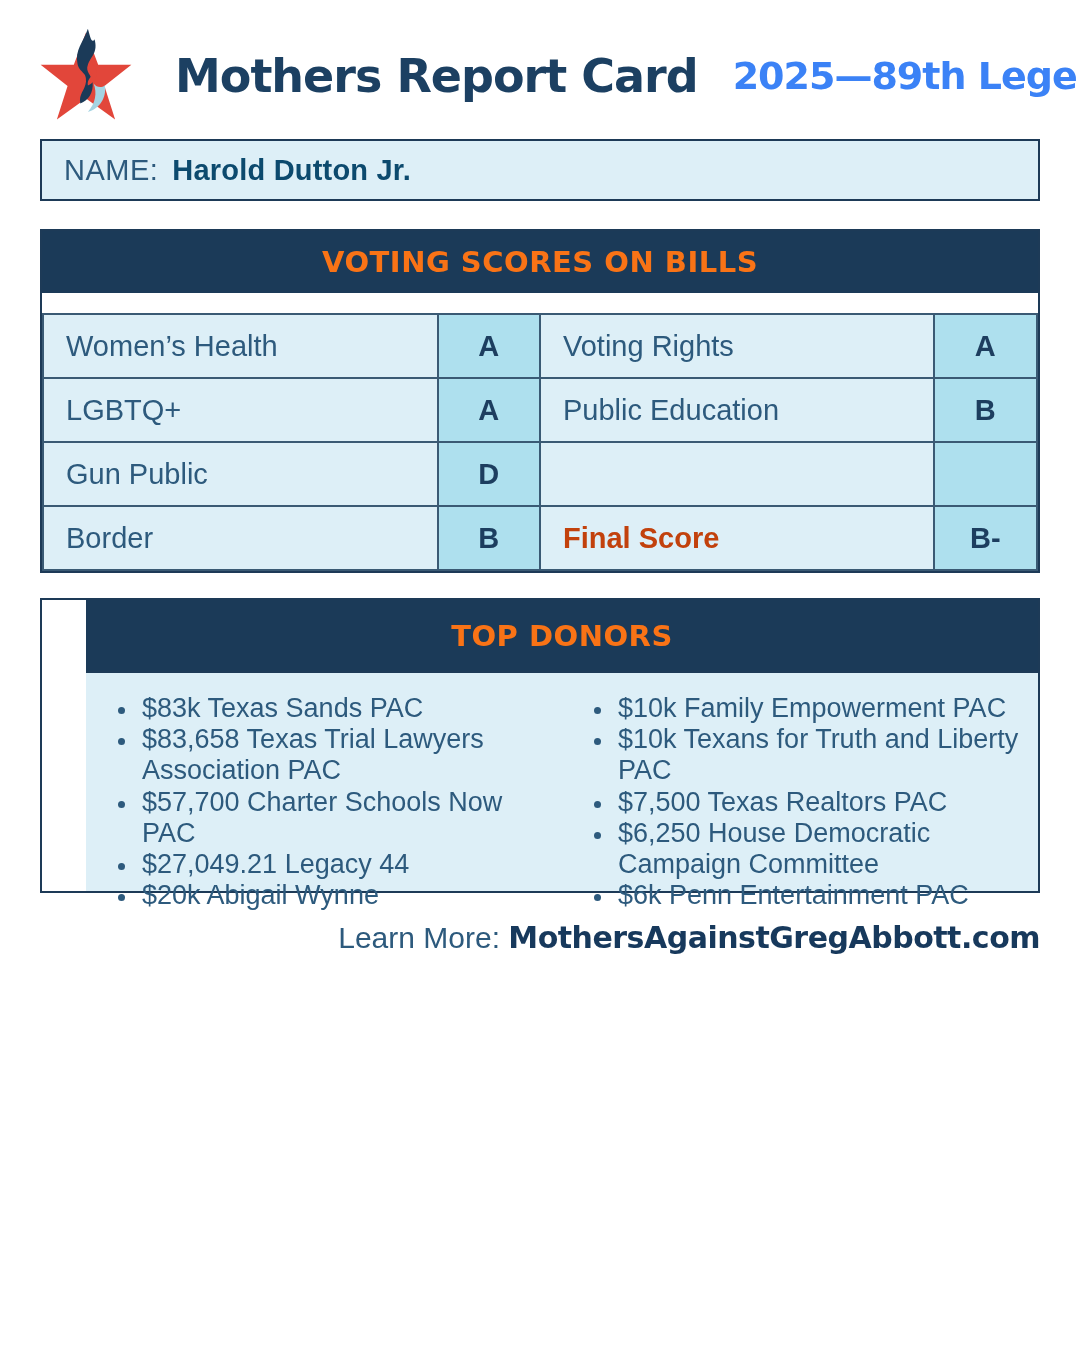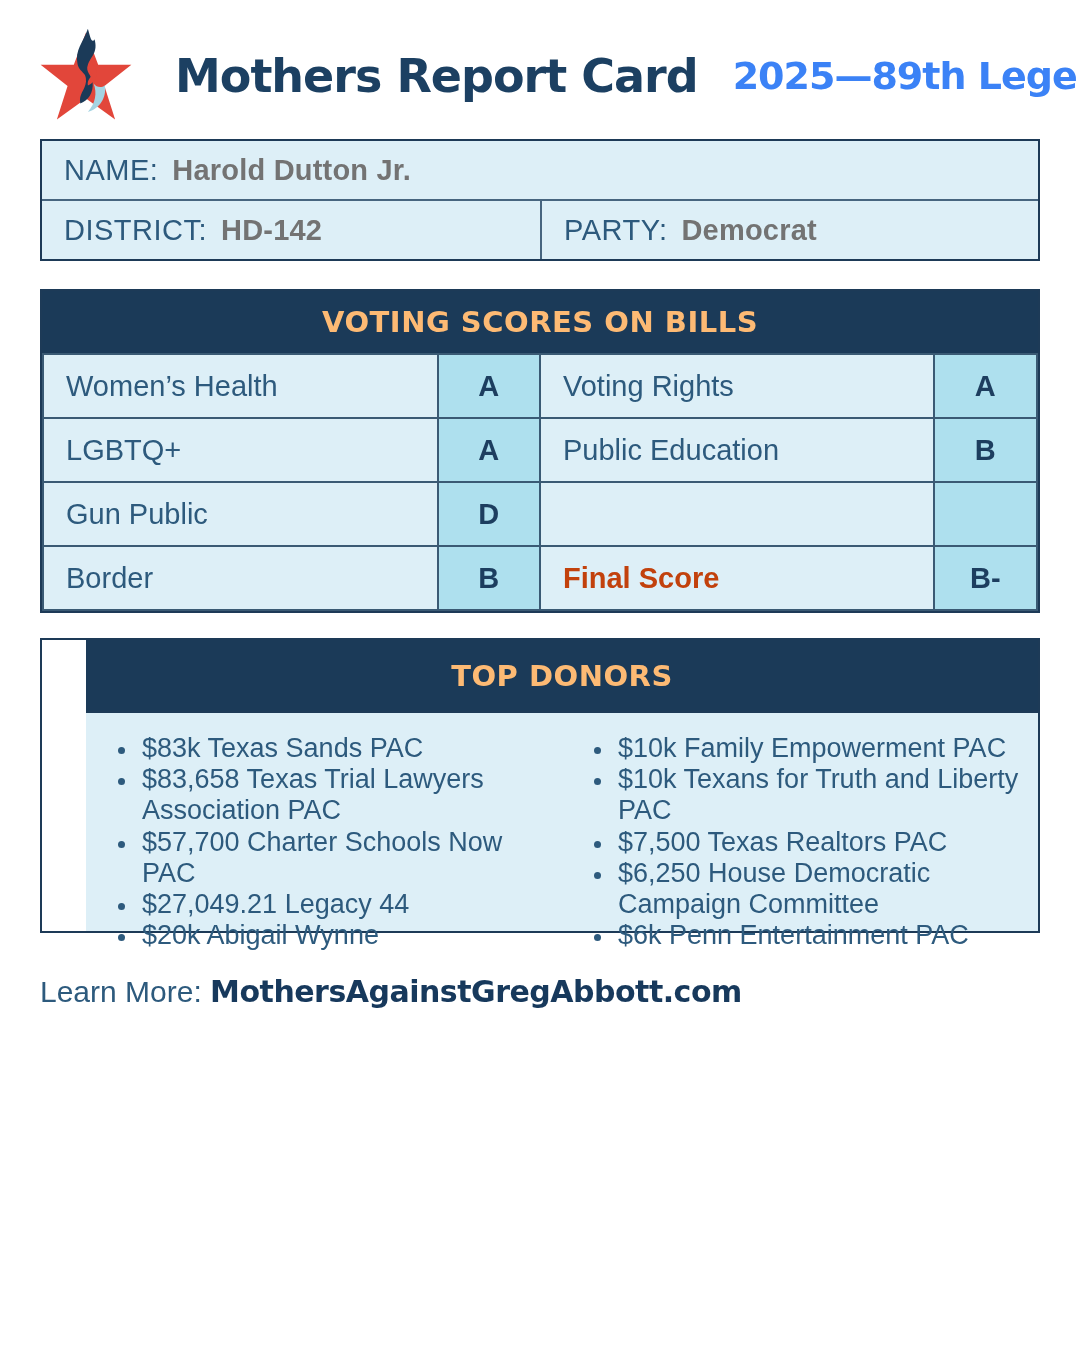--- a/index.html
+++ b/index.html
@@ -72,43 +72,44 @@
   .info-cell {
     flex: 0 0 50%;
     box-sizing: border-box;
     display: flex;
     align-items: center;
     padding-left: 22px;
     height: 100%;
   }
   .info-cell.party { border-left: 2px solid #47657f; }
   .lbl { color: #2d5a7d; letter-spacing: 0.5px; }
-  .val { color: #737373; font-weight: bold; margin-left: 14px; letter-spacing: 0.2px; }
+  .val { color: #0c4a6e; font-weight: bold; margin-left: 14px; letter-spacing: 0.2px; }
 
   
   .bar {
     background: #1b3a58;
-    color: #fdba74;
+    color: #f97316;
     font-family: "DejaVu Sans", "Liberation Sans", sans-serif;
     font-weight: bold;
     font-size: 29px;
     letter-spacing: 0.5px;
     display: flex;
     align-items: center;
     justify-content: center;
     height: 62px;
   }
   .bar.tall { height: 71px; }
 
   
   .score-box { margin-bottom: 25px; border: 2px solid #1d3a57; }
   table.scores {
     width: 100%;
     border-collapse: collapse;
     table-layout: fixed;
+    margin-top: 20px;
   }
   table.scores td {
     height: 64px;
     border: 2px solid #3a5a74;
     font-size: 29px;
     box-sizing: border-box;
   }
   table.scores td.cat {
     background: #ddeff7;
     color: #2d5a7d;
@@ -156,22 +157,22 @@
   .donor-col li {
     font-size: 27px;
     line-height: 1.155;
     color: #2d5a7d;
     padding-left: 4px;
   }
   .donor-col li::marker { color: #2d5a7d; font-size: 22px; }
 
   
   .footer {
-    margin-top: 41px;
-    text-align: left;
+    margin-top: 27px;
+    text-align: right;
     font-size: 30px;
     color: #2d5a7d;
   }
   .footer .site {
     font-family: "DejaVu Sans", "Liberation Sans", sans-serif;
     font-weight: bold;
     color: #17395c;
     letter-spacing: -0.5px;
   }
 </style>
@@ -190,30 +191,20 @@
       </svg>
     </div>
     <h1 class="title">Mothers Report Card</h1>
     <div class="session">2025—89th Lege</div>
   </header>
 
   <section class="info-box">
     <div class="info-row">
       <span class="lbl">NAME:</span>
       <span class="val">Harold Dutton Jr.</span>
-    </div>
-    <div class="info-row split">
-      <div class="info-cell">
-        <span class="lbl">DISTRICT:</span>
-        <span class="val">HD-142</span>
-      </div>
-      <div class="info-cell party">
-        <span class="lbl">PARTY:</span>
-        <span class="val">Democrat</span>
-      </div>
     </div>
   </section>
 
   <section class="score-box">
     <div class="bar">VOTING SCORES ON BILLS</div>
     <table class="scores">
       <colgroup>
         <col style="width:39.7%">
           <col style="width:10.3%">
           <col style="width:39.6%">

